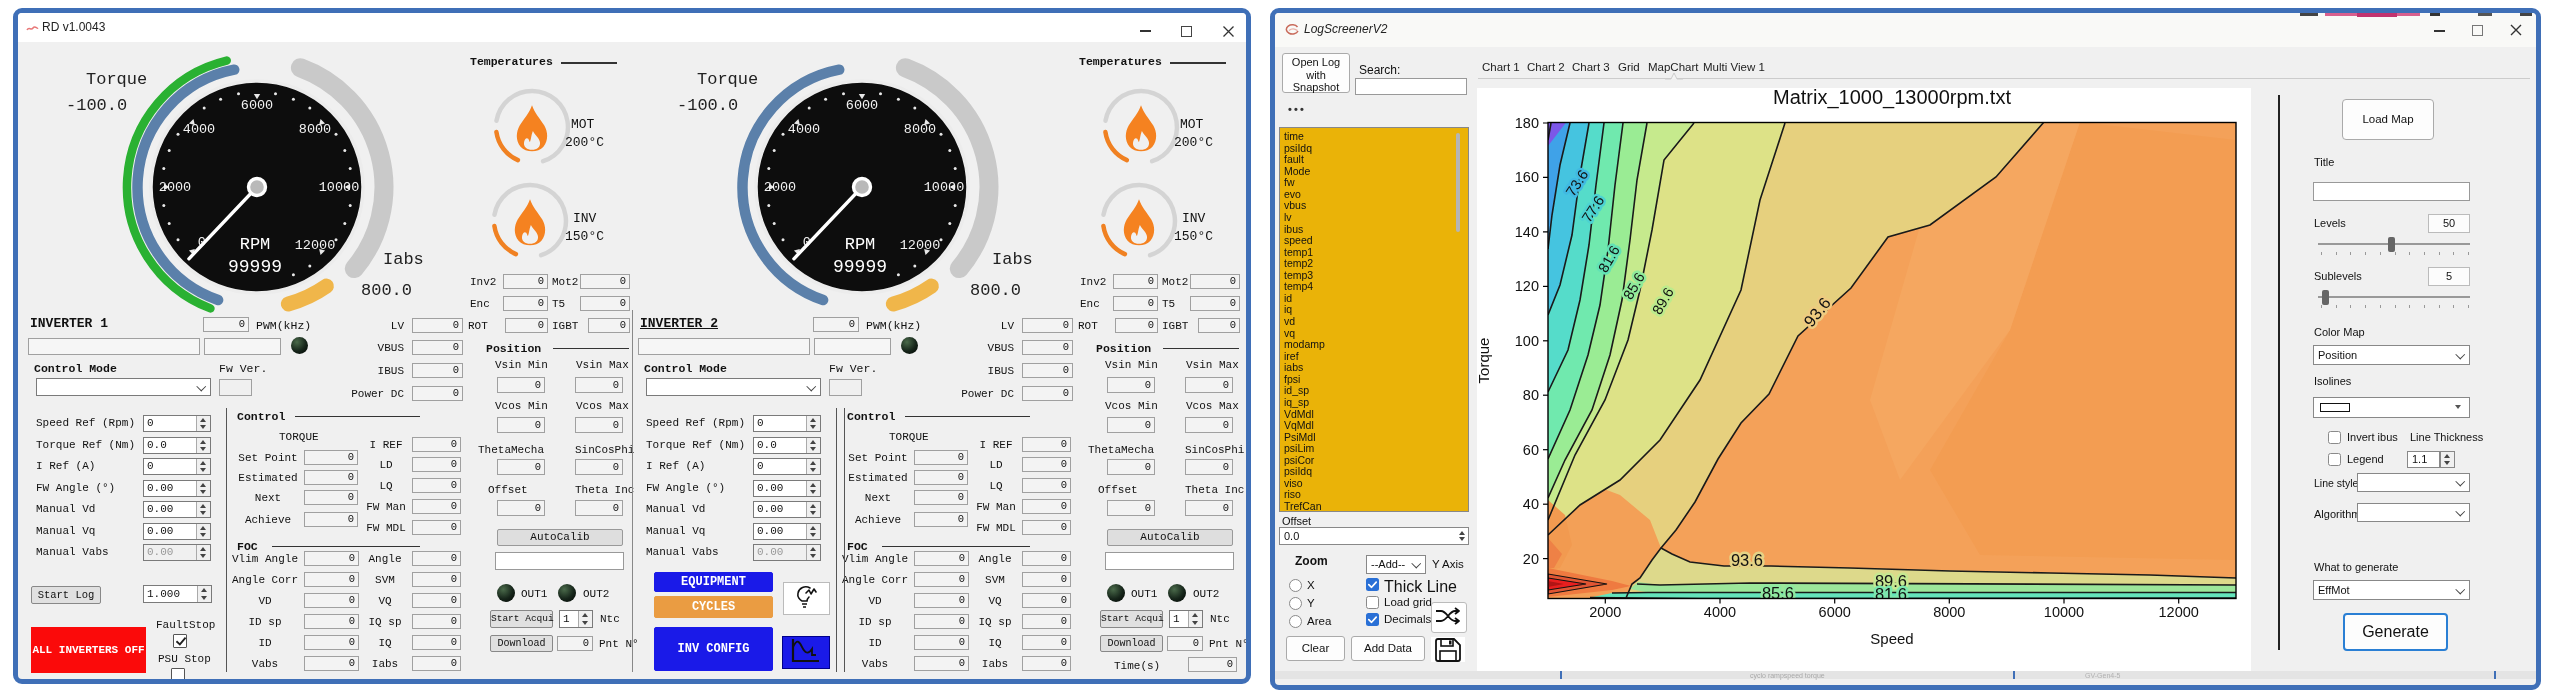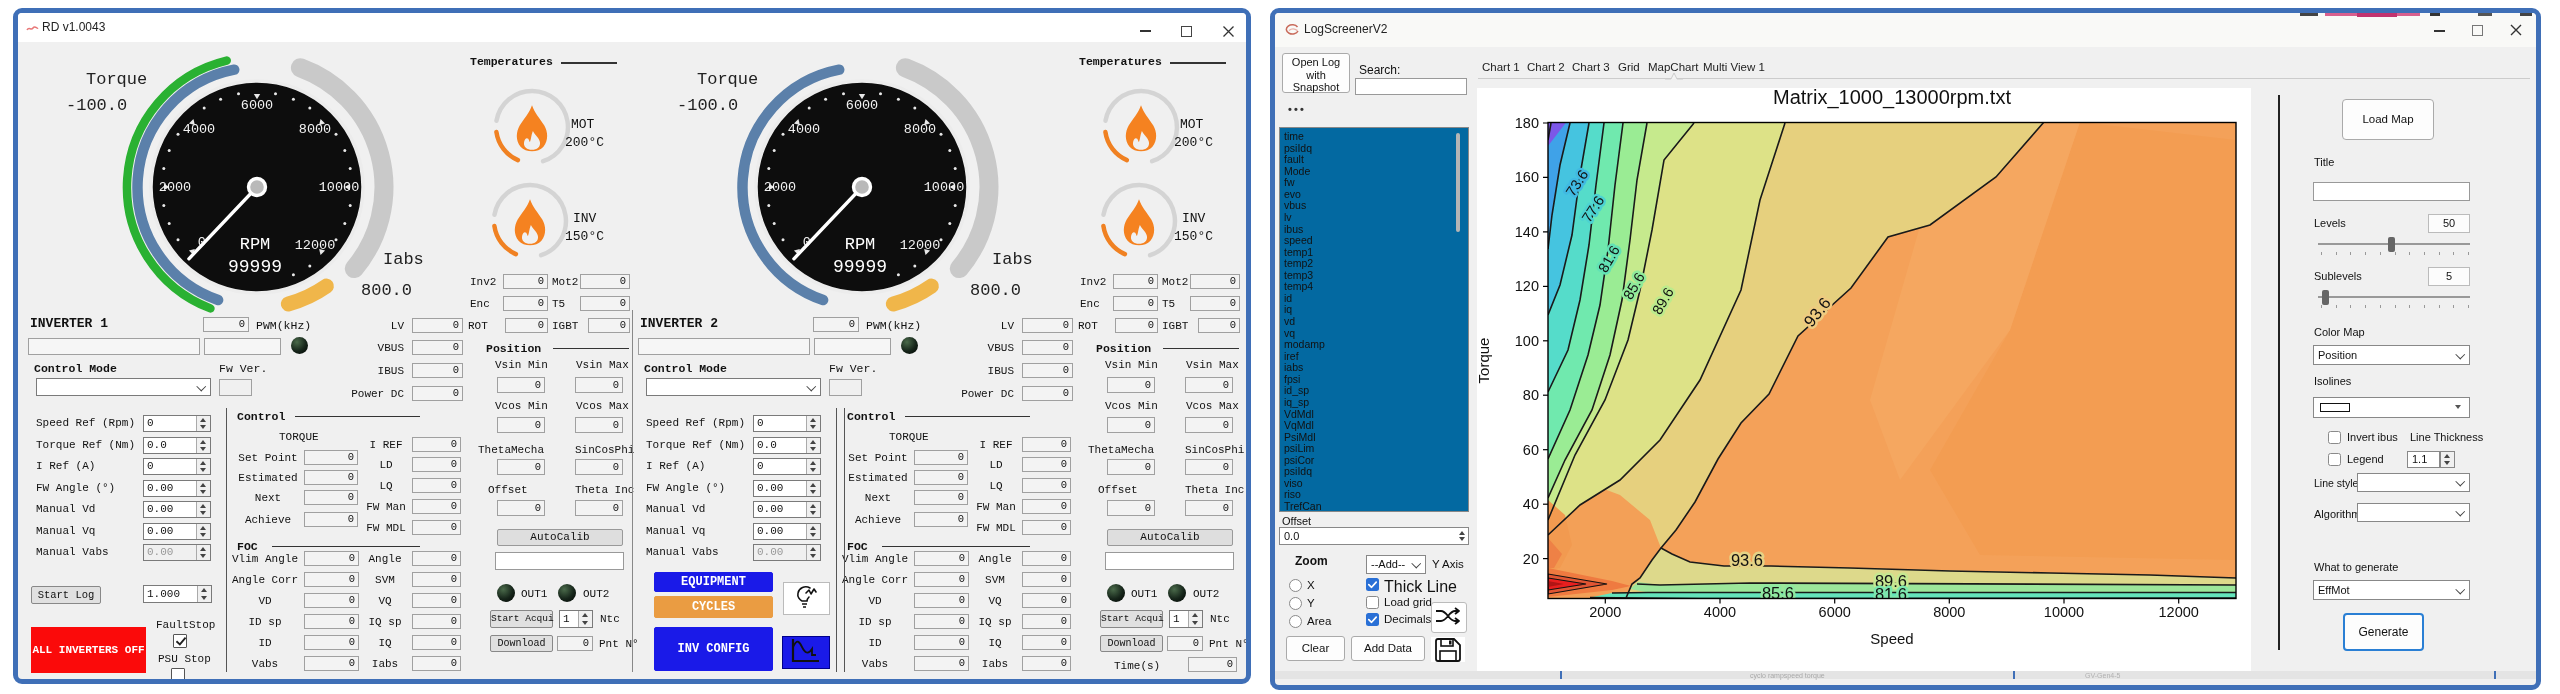--- a/index.html
+++ b/index.html
@@ -358,21 +358,21 @@
       <div style="position:absolute;left:3px;top:0;font-family:'Liberation Mono',monospace;font-size:11px;color:#111;line-height:16px;">1</div>
       <div style="position:absolute;right:0;top:0;width:13px;height:16px;border-left:1px solid #aaa;background:#f0f0f0;">
         <div style="position:absolute;left:3px;top:2px;width:0;height:0;border-left:3.5px solid transparent;border-right:3.5px solid transparent;border-bottom:4px solid #444;"></div>
         <div style="position:absolute;left:3px;top:10px;width:0;height:0;border-left:3.5px solid transparent;border-right:3.5px solid transparent;border-top:4px solid #444;"></div>
       </div>
     </div>
 <div style="position:absolute;left:582px;top:600px;font-family:'Liberation Mono',monospace;font-size:11px;font-weight:normal;color:#111;white-space:nowrap;line-height:1.15;">Ntc</div>
 <div style="position:absolute;left:472px;top:622px;width:63px;height:17px;background:#e0e0e0;border:1px solid #888;border-radius:2px;box-sizing:border-box;font-family:'Liberation Mono',monospace;font-size:10px;font-weight:normal;color:#111;text-align:center;line-height:15px;white-space:nowrap;">Download</div>
 <div style="position:absolute;left:539px;top:623px;width:36px;height:15px;background:#f3f3f3;border:1px solid #a0a0a0;box-sizing:border-box;font-family:'Liberation Mono',monospace;font-size:10.5px;color:#111;text-align:right;padding:0 3px;line-height:13px;white-space:nowrap;overflow:hidden;">0</div>
 <div style="position:absolute;left:581px;top:625px;font-family:'Liberation Mono',monospace;font-size:11px;font-weight:normal;color:#111;white-space:nowrap;line-height:1.15;">Pnt N°</div>
-<div style="position:absolute;left:622px;top:304px;font-family:'Liberation Mono',monospace;font-size:13px;font-weight:bold;color:#111;white-space:nowrap;line-height:1.15;">INVERTER 2</div>
+<div style="position:absolute;left:622px;top:304px;font-family:'Liberation Mono',monospace;font-size:13px;font-weight:bold;color:#111;white-space:nowrap;line-height:1.15;text-decoration:underline;">INVERTER 2</div>
 <div style="position:absolute;left:795px;top:304px;width:46px;height:15px;background:#f3f3f3;border:1px solid #a0a0a0;box-sizing:border-box;font-family:'Liberation Mono',monospace;font-size:10.5px;color:#111;text-align:right;padding:0 3px;line-height:13px;white-space:nowrap;overflow:hidden;">0</div>
 <div style="position:absolute;left:848px;top:306px;font-family:'Liberation Mono',monospace;font-size:11.5px;font-weight:normal;color:#111;white-space:nowrap;line-height:1.15;">PWM(kHz)</div>
 <div style="position:absolute;left:620px;top:325px;width:172px;height:17px;background:#f6f6f6;border:1px solid #a0a0a0;box-sizing:border-box;font-family:'Liberation Mono',monospace;font-size:10.5px;color:#111;text-align:right;padding:0 3px;line-height:15px;white-space:nowrap;overflow:hidden;"></div>
 <div style="position:absolute;left:796px;top:325px;width:77px;height:17px;background:#f6f6f6;border:1px solid #a0a0a0;box-sizing:border-box;font-family:'Liberation Mono',monospace;font-size:10.5px;color:#111;text-align:right;padding:0 3px;line-height:15px;white-space:nowrap;overflow:hidden;"></div>
 <div style="position:absolute;left:883px;top:324px;width:17px;height:17px;border-radius:50%;background:radial-gradient(circle at 35% 30%, #4a6a4a, #16251a 55%, #050a06 90%);"></div>
 <div style="position:absolute;left:626px;top:349px;font-family:'Liberation Mono',monospace;font-size:11.5px;font-weight:bold;color:#111;white-space:nowrap;line-height:1.15;">Control Mode</div>
 <div style="position:absolute;left:628px;top:365px;width:175px;height:18px;background:#fff;border:1px solid #7a7a7a;box-sizing:border-box;font-family:'Liberation Mono',monospace;font-size:11px;line-height:16px;padding-left:4px;color:#111;"></div>
 <div style="position:absolute;left:790px;top:369.5px;width:5.5px;height:5.5px;border-right:1.6px solid #444;border-bottom:1.6px solid #444;transform:rotate(45deg);background:none;"></div>
 <div style="position:absolute;left:811px;top:349px;font-family:'Liberation Mono',monospace;font-size:11.5px;font-weight:normal;color:#111;white-space:nowrap;line-height:1.15;">Fw Ver.</div>
 <div style="position:absolute;left:811px;top:366px;width:33px;height:17px;background:#f0f0f0;border:1px solid #a0a0a0;box-sizing:border-box;font-family:'Liberation Mono',monospace;font-size:10.5px;color:#111;text-align:right;padding:0 3px;line-height:15px;white-space:nowrap;overflow:hidden;"></div>
@@ -629,41 +629,41 @@
 <div style="position:absolute;left:1050px;top:0px;width:95px;height:3px;background:#d85f8e;"></div>
 <div style="position:absolute;left:1082px;top:0px;width:40px;height:4px;background:#c2336f;"></div>
 <div style="position:absolute;left:1025px;top:0px;width:18px;height:3px;background:#444;"></div>
 <div style="position:absolute;left:1155px;top:0px;width:10px;height:3px;background:#333;"></div>
 <div style="position:absolute;left:1203px;top:0px;width:14px;height:3px;background:#555;"></div>
 <div style="position:absolute;left:1245px;top:0px;width:12px;height:3px;background:#444;"></div>
 <svg style="position:absolute;left:10px;top:11px" width="15" height="12" viewBox="0 0 15 12">
       <path d="M12.5,3 A6,4.6 0 1 0 13,7" fill="none" stroke="#c86a5a" stroke-width="1.5"></path>
       <path d="M4,6.5 C6.5,4.5 10,4.8 12.5,6.6" stroke="#e8b0a8" stroke-width="1.3" fill="none"></path>
     </svg>
-<div style="position:absolute;left:29px;top:10px;font-family:'Liberation Sans',sans-serif;font-size:12px;font-weight:normal;color:#222;white-space:nowrap;line-height:1.15;">LogScreenerV2</div>
+<div style="position:absolute;left:29px;top:10px;font-family:'Liberation Sans',sans-serif;font-size:12px;font-weight:normal;color:#222;white-space:nowrap;line-height:1.15;font-style:italic;">LogScreenerV2</div>
 <div style="position:absolute;left:1159px;top:17px;width:11px;height:1.5px;background:#333;"></div>
 <div style="position:absolute;left:1197px;top:12px;width:9px;height:9px;border:1.2px solid #777;"></div>
 <svg style="position:absolute;left:1235px;top:11px" width="12" height="12" viewBox="0 0 12 12">
       <path d="M1,1 L11,11 M11,1 L1,11" stroke="#333" stroke-width="1.4"></path>
     </svg>
 <div style="position:absolute;left:7px;top:40px;width:68px;height:40px;background:#fdfdfd;border:1px solid #aaa;border-radius:3px;font-family:'Liberation Sans',sans-serif;font-size:11px;color:#111;text-align:center;line-height:12.5px;padding-top:2px;box-sizing:border-box;">Open Log<br>with<br>Snapshot</div>
 <div style="position:absolute;left:84px;top:51px;font-family:'Liberation Sans',sans-serif;font-size:12px;font-weight:normal;color:#111;white-space:nowrap;line-height:1.15;">Search:</div>
 <div style="position:absolute;left:80px;top:65px;width:112px;height:17px;background:#fff;border:1px solid #999;box-sizing:border-box;"></div>
 <div style="position:absolute;left:207px;top:48px;font-family:'Liberation Sans',sans-serif;font-size:11.5px;font-weight:normal;color:#222;white-space:nowrap;line-height:1.15;">Chart 1</div>
 <div style="position:absolute;left:252px;top:48px;font-family:'Liberation Sans',sans-serif;font-size:11.5px;font-weight:normal;color:#222;white-space:nowrap;line-height:1.15;">Chart 2</div>
 <div style="position:absolute;left:297px;top:48px;font-family:'Liberation Sans',sans-serif;font-size:11.5px;font-weight:normal;color:#222;white-space:nowrap;line-height:1.15;">Chart 3</div>
 <div style="position:absolute;left:343px;top:48px;font-family:'Liberation Sans',sans-serif;font-size:11.5px;font-weight:normal;color:#222;white-space:nowrap;line-height:1.15;">Grid</div>
 <div style="position:absolute;left:373px;top:48px;font-family:'Liberation Sans',sans-serif;font-size:11.5px;font-weight:normal;color:#222;white-space:nowrap;line-height:1.15;">MapChart</div>
 <div style="position:absolute;left:428px;top:48px;font-family:'Liberation Sans',sans-serif;font-size:11.5px;font-weight:normal;color:#222;white-space:nowrap;line-height:1.15;">Multi View 1</div>
 <div style="position:absolute;left:203px;top:65px;width:1052px;height:1px;background:#ccc;"></div>
 <svg style="position:absolute;left:390px;top:58px" width="18" height="9" viewBox="0 0 18 9">
       <path d="M0,8 L6,8 L9,2 L12,8 L18,8" fill="#f4f4f4" stroke="#ccc" stroke-width="1"></path>
     </svg>
 <div style="position:absolute;left:13px;top:90px;font-family:'Liberation Sans',sans-serif;font-size:11px;font-weight:bold;color:#333;white-space:nowrap;line-height:1.15;">• • •</div>
-<div style="position:absolute;left:4px;top:114px;width:190px;height:385px;background:#0369a1;border:1px solid #888;box-sizing:border-box;">
+<div style="position:absolute;left:4px;top:114px;width:190px;height:385px;background:#eab308;border:1px solid #888;box-sizing:border-box;">
       <div style="position:absolute;left:4px;top:3px;font-family:'Liberation Sans',sans-serif;font-size:10.5px;color:#111;line-height:11.57px;">
         <div style="height:11.57px;">time</div>
         <div style="height:11.57px;">psiIdq</div>
         <div style="height:11.57px;">fault</div>
         <div style="height:11.57px;">Mode</div>
         <div style="height:11.57px;">fw</div>
         <div style="height:11.57px;">evo</div>
         <div style="height:11.57px;">vbus</div>
         <div style="height:11.57px;">lv</div>
         <div style="height:11.57px;">ibus</div>
@@ -886,19 +886,19 @@
 <div style="position:absolute;left:1169px;top:448px;width:0;height:0;border-left:3.5px solid transparent;border-right:3.5px solid transparent;border-top:4px solid #444;"></div>
 <div style="position:absolute;left:1039px;top:464px;font-family:'Liberation Sans',sans-serif;font-size:10.5px;font-weight:normal;color:#111;white-space:nowrap;line-height:1.15;">Line style</div>
 <div style="position:absolute;left:1082px;top:460px;width:113px;height:19px;background:#fff;border:1px solid #888;box-sizing:border-box;font-family:'Liberation Sans',sans-serif;font-size:11px;line-height:17px;padding-left:4px;color:#111;"></div>
 <div style="position:absolute;left:1182px;top:465.0px;width:5.5px;height:5.5px;border-right:1.6px solid #444;border-bottom:1.6px solid #444;transform:rotate(45deg);background:none;"></div>
 <div style="position:absolute;left:1039px;top:495px;font-family:'Liberation Sans',sans-serif;font-size:11px;font-weight:normal;color:#111;white-space:nowrap;line-height:1.15;">Algorithm</div>
 <div style="position:absolute;left:1082px;top:490px;width:113px;height:19px;background:#fff;border:1px solid #888;box-sizing:border-box;font-family:'Liberation Sans',sans-serif;font-size:11px;line-height:17px;padding-left:4px;color:#111;"></div>
 <div style="position:absolute;left:1182px;top:495.0px;width:5.5px;height:5.5px;border-right:1.6px solid #444;border-bottom:1.6px solid #444;transform:rotate(45deg);background:none;"></div>
 <div style="position:absolute;left:1039px;top:548px;font-family:'Liberation Sans',sans-serif;font-size:11px;font-weight:normal;color:#111;white-space:nowrap;line-height:1.15;">What to generate</div>
 <div style="position:absolute;left:1038px;top:567px;width:157px;height:20px;background:#fff;border:1px solid #888;box-sizing:border-box;font-family:'Liberation Sans',sans-serif;font-size:11px;line-height:18px;padding-left:4px;color:#111;">EffMot</div>
 <div style="position:absolute;left:1182px;top:572.5px;width:5.5px;height:5.5px;border-right:1.6px solid #444;border-bottom:1.6px solid #444;transform:rotate(45deg);background:none;"></div>
-<div style="position:absolute;left:1068px;top:600px;width:81px;height:38px;background:#fdfdfd;border:2px solid #2a7fd4;border-radius:4px;box-sizing:border-box;font-family:'Liberation Sans',sans-serif;font-size:12px;color:#111;text-align:center;line-height:34px;">Generate</div>
+<div style="position:absolute;left:1068px;top:600px;width:105px;height:38px;background:#fdfdfd;border:2px solid #2a7fd4;border-radius:4px;box-sizing:border-box;font-family:'Liberation Sans',sans-serif;font-size:16px;color:#111;text-align:center;line-height:34px;">Generate</div>
 <div style="position:absolute;left:0px;top:658px;width:1261px;height:8px;background:#e4e4e4;"></div>
 <div style="position:absolute;left:475px;top:659px;font-family:'Liberation Sans',sans-serif;font-size:7px;font-weight:normal;color:#a8a8a8;white-space:nowrap;line-height:1.15;">cyclo rampspeed torque</div>
 <div style="position:absolute;left:810px;top:659px;font-family:'Liberation Sans',sans-serif;font-size:7px;font-weight:normal;color:#b0b0b0;white-space:nowrap;line-height:1.15;">GV-Gen4-5</div>
 <div style="position:absolute;left:285px;top:658px;width:2px;height:8px;background:#3f6fb7;"></div>
 <div style="position:absolute;left:738px;top:658px;width:2px;height:8px;background:#3f6fb7;"></div>
 <div style="position:absolute;left:1219px;top:658px;width:2px;height:8px;background:#3f6fb7;"></div>
 </div>
 </body></html>

